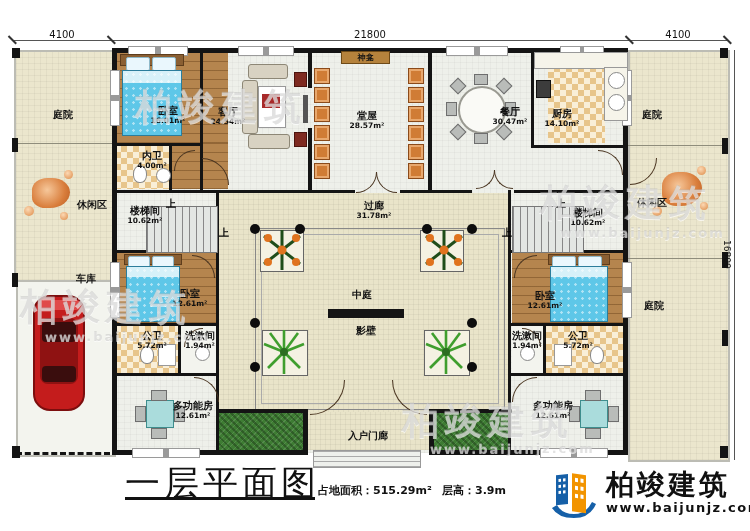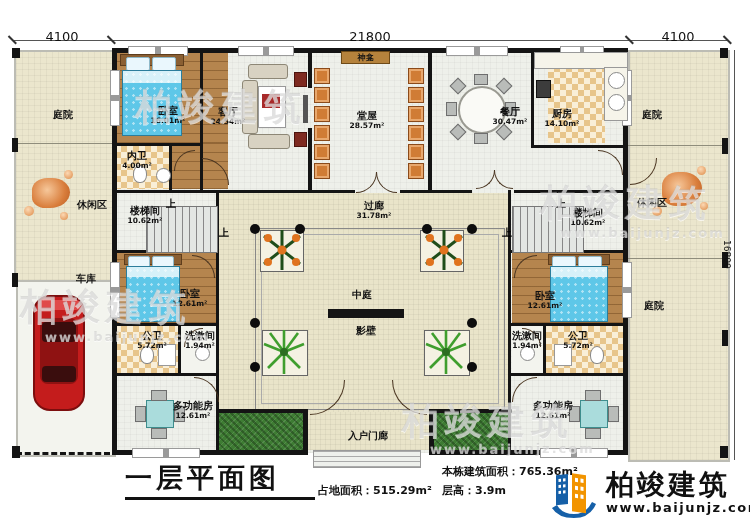--- a/index.html
+++ b/index.html
@@ -56,24 +56,24 @@
   .divline{background:#8f8d7c;z-index:4;}
   .rock{background:radial-gradient(circle at 40% 40%,#f6c79a,#d97e3c 60%,#b85a1f);border-radius:46% 54% 60% 40%;z-index:5;}
   .rockdot{background:radial-gradient(circle at 40% 35%,#fcd9b4,#dd8a47);border-radius:50%;z-index:5;}
   
   .wm{z-index:30;color:rgba(185,185,185,.42);text-shadow:0 1px 0 rgba(255,255,255,.65);font-weight:bold;pointer-events:none;white-space:nowrap;}
   .wm .big{font-size:37px;letter-spacing:6px;}
   .wm .url{font-size:13px;letter-spacing:2px;}
   
   .dimline{background:#555;z-index:12;}
   .tick{width:11px;height:1.6px;background:#333;transform:rotate(45deg);z-index:13;}
-  .dimtxt{font-size:13px;color:#111;z-index:13;transform:translateX(-50%);}
+  .dimtxt{font-size:10px;color:#111;z-index:13;transform:translateX(-50%);}
   .dimtxtv{font-size:9px;color:#111;z-index:13;writing-mode:vertical-rl;}
   
-  .title{font-size:27px;font-weight:bold;color:#111;letter-spacing:4px;z-index:15;}
+  .title{font-size:35px;font-weight:normal;color:#111;letter-spacing:4px;z-index:15;}
   .scale{font-size:26px;color:#111;z-index:15;}
   .underline{background:#111;z-index:15;}
   .stat{font-size:11px;font-weight:bold;color:#111;z-index:15;white-space:nowrap;}
   .brandname{font-size:28px;font-weight:bold;color:#101010;letter-spacing:3px;z-index:15;}
   .brandurl{font-size:13px;font-weight:bold;color:#101010;letter-spacing:1.5px;z-index:15;}
   .shrine{background:#b5823c;border:1px solid #6e4a17;z-index:10;text-align:center;color:#141414;font-size:8px;font-weight:bold;line-height:11px;}
   svg{display:block;}
 </style>
 </head>
 <body>
@@ -365,21 +365,21 @@
   <div class="abs door" style="left:310px;top:380px;width:34px;height:34px;transform:rotate(180deg)"></div>
   <div class="abs door" style="left:392px;top:380px;width:34px;height:34px;transform:rotate(270deg)"></div>
 
   <div class="abs lbl" style="left:63px;top:104px"><span class="rname">庭院</span></div>
   <div class="abs lbl" style="left:92px;top:194px"><span class="rname">休闲区</span></div>
   <div class="abs lbl" style="left:86px;top:268px"><span class="rname">车库</span></div>
   <div class="abs lbl" style="left:168px;top:105px">
       <div class="rname">卧室</div>
       <div class="rarea">16.01m²</div>
     </div>
-  <div class="abs lbl" style="left:137px;top:150px">
+  <div class="abs lbl" style="left:152px;top:150px">
       <div class="rname">内卫</div>
       <div class="rarea">4.00m²</div>
     </div>
   <div class="abs lbl" style="left:228px;top:106px">
       <div class="rname">客厅</div>
       <div class="rarea">24.54m²</div>
     </div>
   <div class="abs lbl" style="left:367px;top:110px">
       <div class="rname">堂屋</div>
       <div class="rarea">28.57m²</div>
@@ -452,21 +452,20 @@
   <div class="abs wm" style="left:540px;top:178px"><span class="big">柏竣建筑</span></div>
   <div class="abs wm" style="left:560px;top:222px"><span class="url">www.baijunjz.com</span></div>
   <div class="abs wm" style="left:20px;top:282px"><span class="big">柏竣建筑</span></div>
   <div class="abs wm" style="left:45px;top:326px"><span class="url">www.baijunjz.com</span></div>
   <div class="abs wm" style="left:402px;top:396px"><span class="big">柏竣建筑</span></div>
   <div class="abs wm" style="left:430px;top:438px"><span class="url">www.baijunjz.com</span></div>
 
   <div class="abs title" style="left:125px;top:460px">一层平面图</div>
   <div class="abs underline" style="left:125px;top:497px;width:190px;height:3px"></div>
   <div class="abs stat" style="left:318px;top:483px"><span>占地面积：</span><span>515.29m²</span></div>
-  <div class="abs stat" style="left:442px;top:464px"><span>本栋建筑面积：</span><span>765.36m²</span></div>
   <div class="abs stat" style="left:442px;top:483px"><span>层高：</span><span>3.9m</span></div>
 
   <svg class="abs" style="left:548px;top:464px;z-index:15" width="52" height="56" viewBox="0 0 52 56">
     <path d="M4 44 Q10 54 26 54 Q42 54 48 40 L44 38 Q38 50 26 50 Q14 50 9 41 Z" fill="#1660a8"></path>
     <rect x="8" y="12" width="12" height="30" fill="#1660a8" transform="skewY(-6)"></rect>
     <rect x="10.5" y="16" width="2.5" height="3" fill="#fff" transform="skewY(-6)"></rect>
       <rect x="15" y="16" width="2.5" height="3" fill="#fff" transform="skewY(-6)"></rect>
     <rect x="10.5" y="22" width="2.5" height="3" fill="#fff" transform="skewY(-6)"></rect>
       <rect x="15" y="22" width="2.5" height="3" fill="#fff" transform="skewY(-6)"></rect>
     <rect x="10.5" y="28" width="2.5" height="3" fill="#fff" transform="skewY(-6)"></rect>

